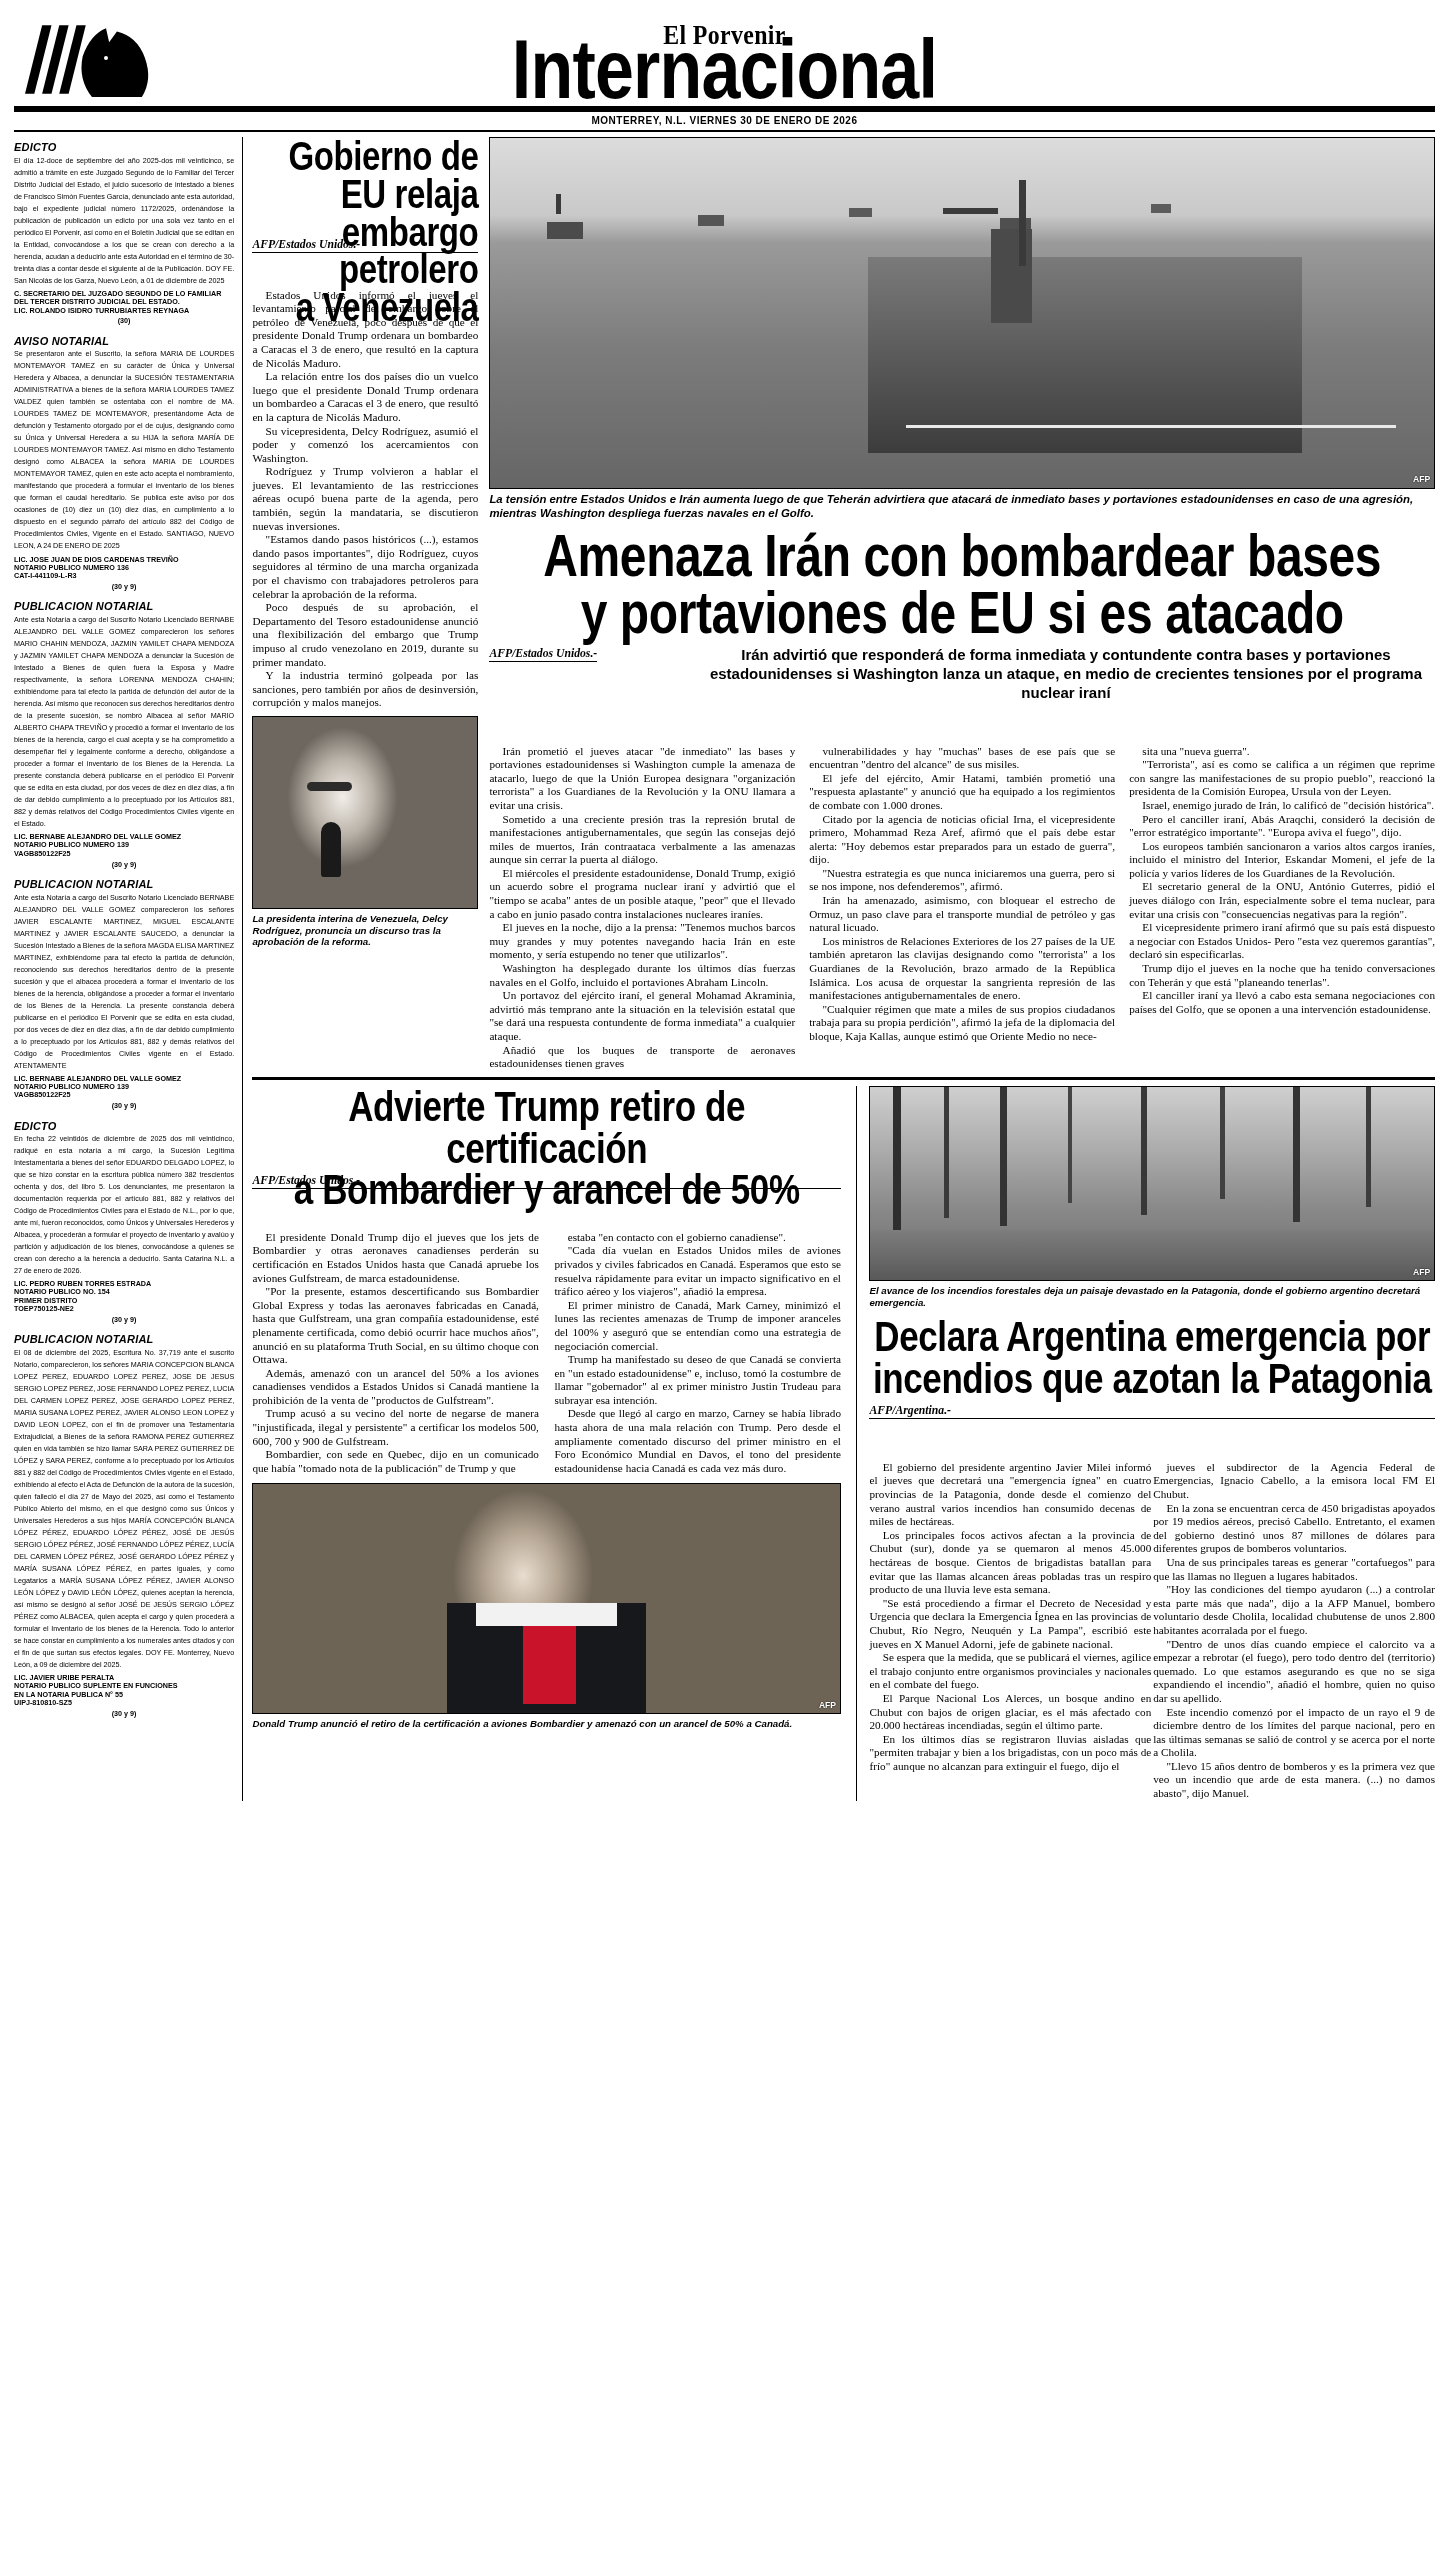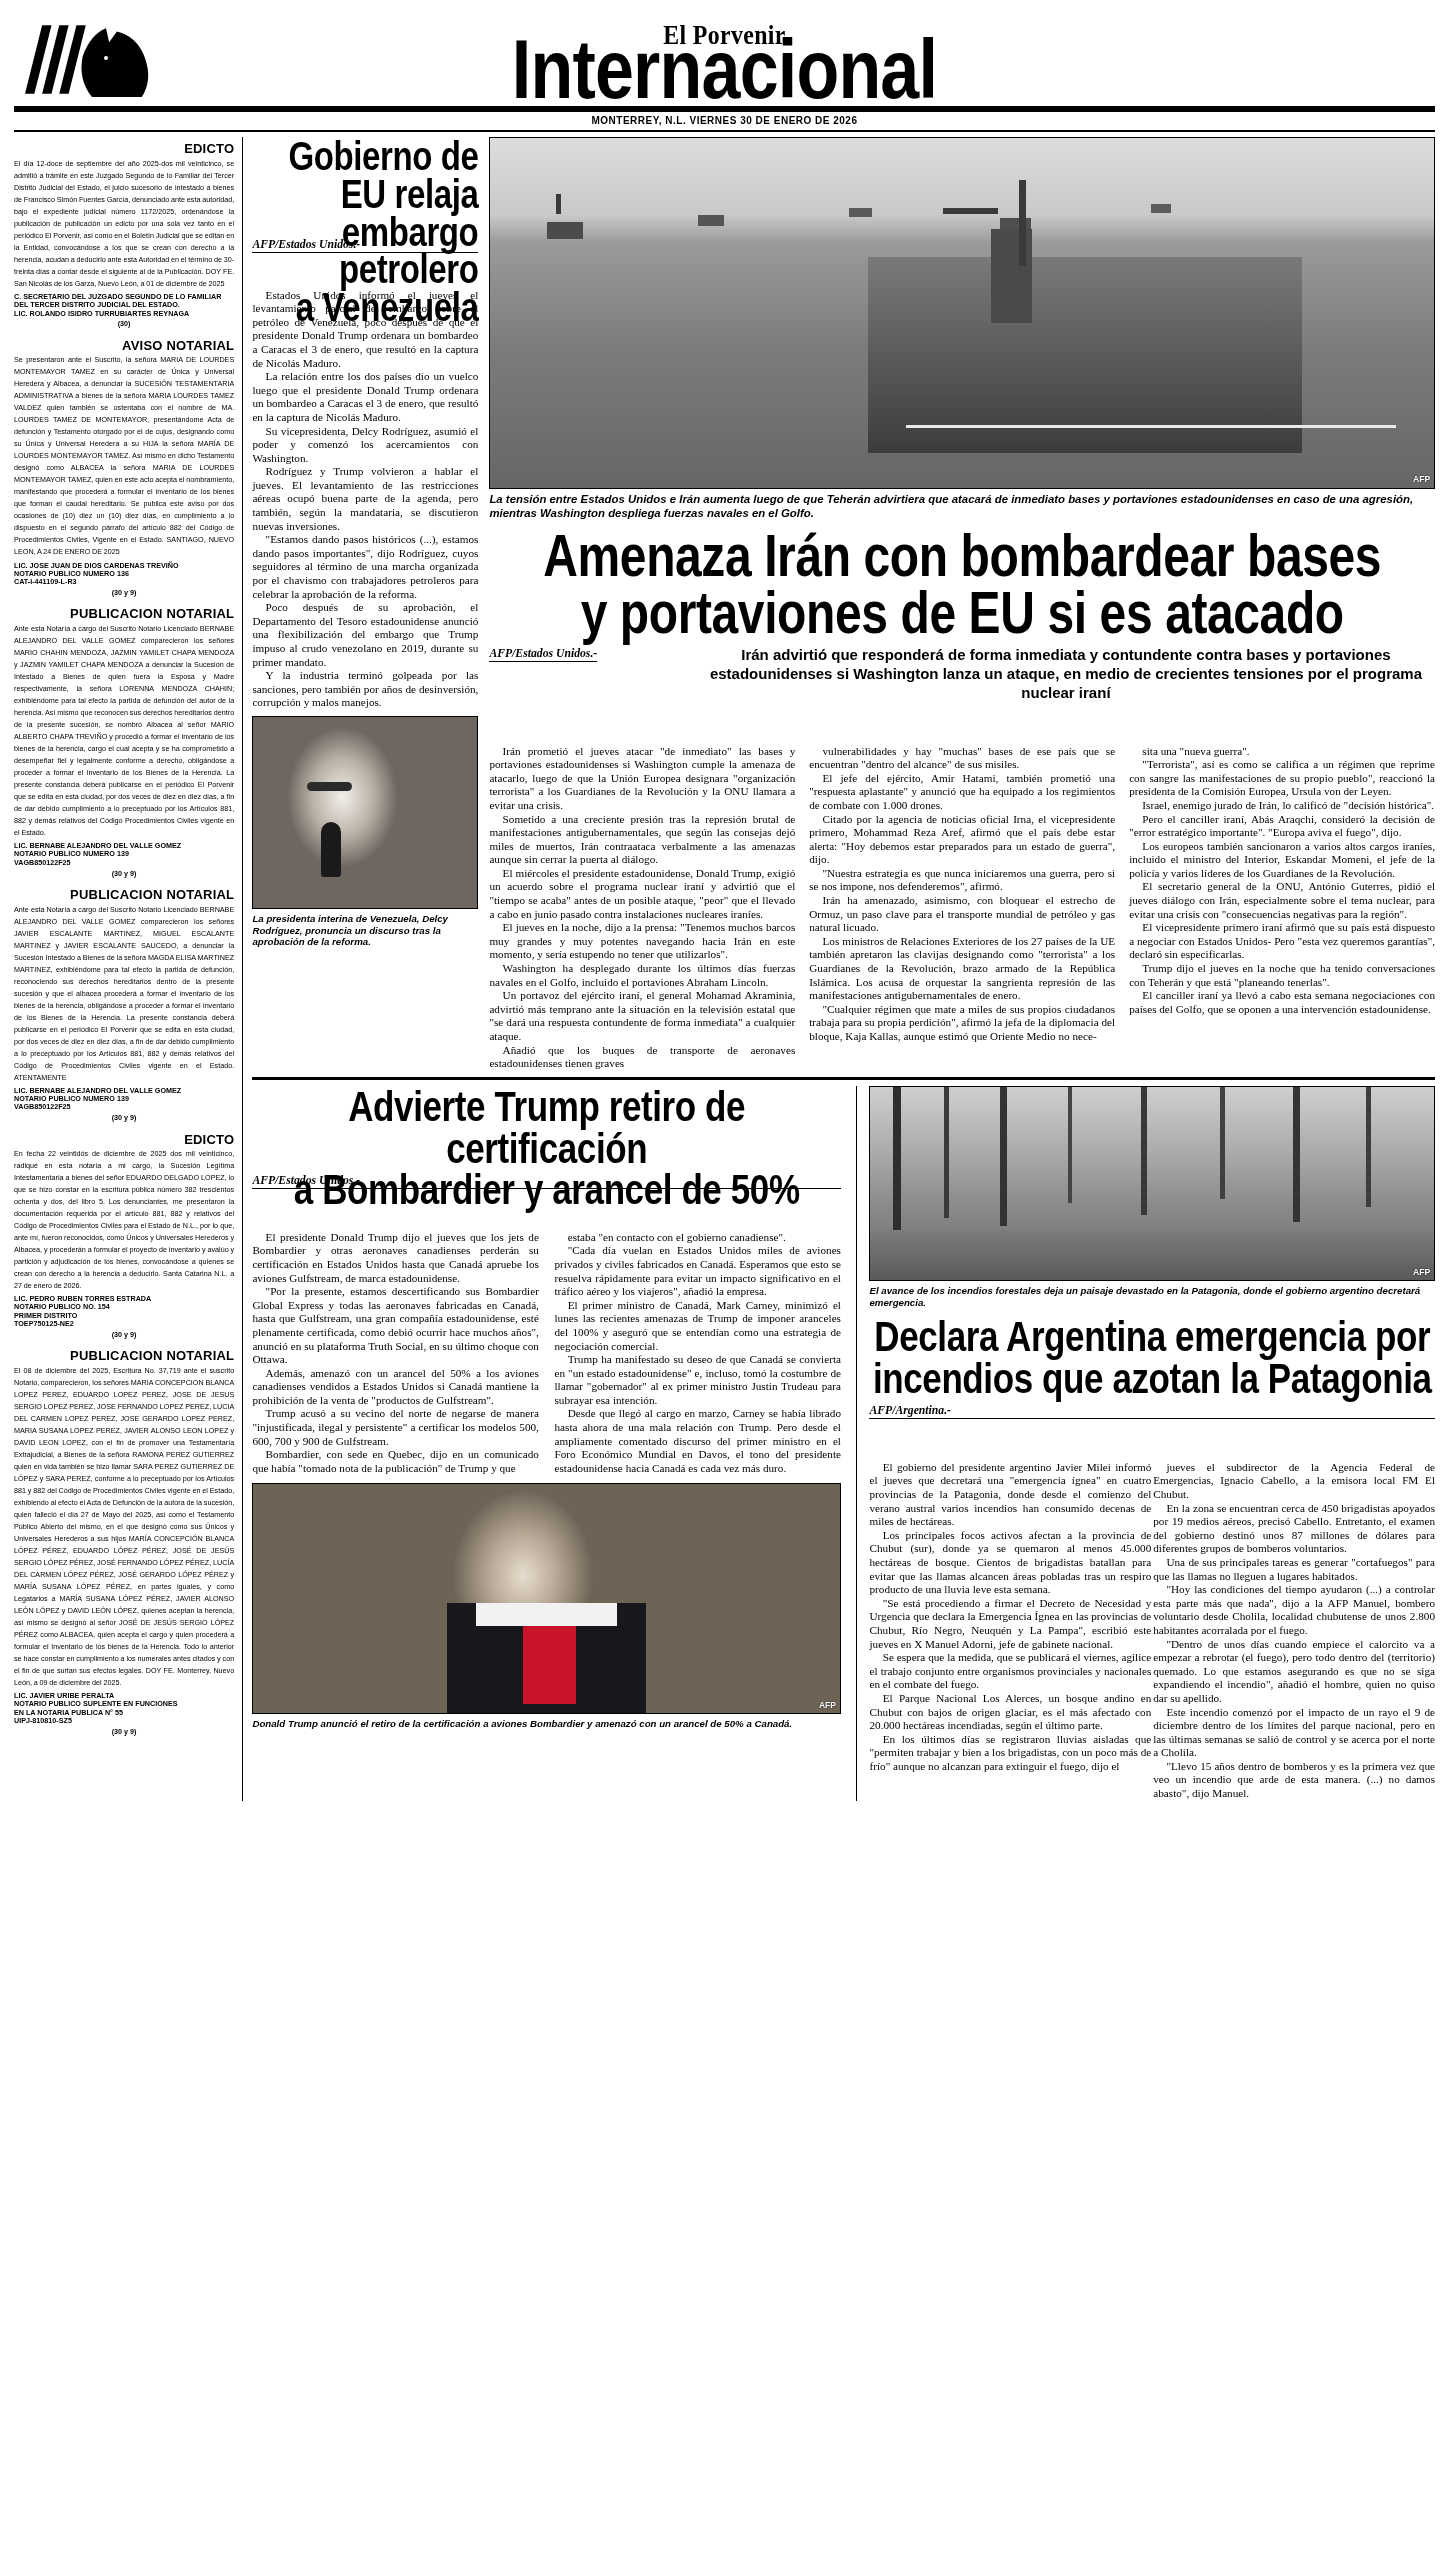--- a/index.html
+++ b/index.html
@@ -43,22 +43,22 @@
   .rule-thin { height:2.3px; background:#000; margin-bottom:4.7px; }
 
   
   .grid { display:flex; gap:0; }
   .col-legal { width:229px; flex:none; padding-right:7.8px; border-right:1.6px solid #000; }
   .col-main { flex:1; padding-left:9.4px; }
 
   
   .legal-block { font-family:"Liberation Sans", sans-serif; }
   .legal-head {
-    text-align:right; font-weight:bold; font-size:13px;
-    letter-spacing:0.2px; margin:4.7px 0 1.6px;
+    text-align:left; font-weight:bold; font-size:11px;
+    letter-spacing:0.2px; margin:4.7px 0 1.6px;font-style:italic;
   }
   .legal-body {
     font-size:7.2px; line-height:12px; text-align:justify;
     hyphens:auto; word-spacing:-0.2px;
   }
   .legal-sign {
     text-align:left; font-weight:bold; font-size:7.2px;
     line-height:8.3px; margin:3.1px 0 1.6px;
   }
   .legal-num { text-align:center; font-size:7.2px; font-weight:bold; margin-bottom:9.4px; }

